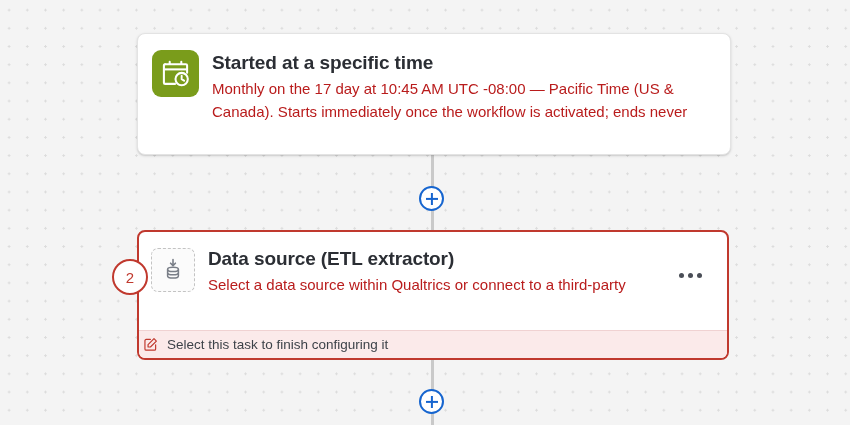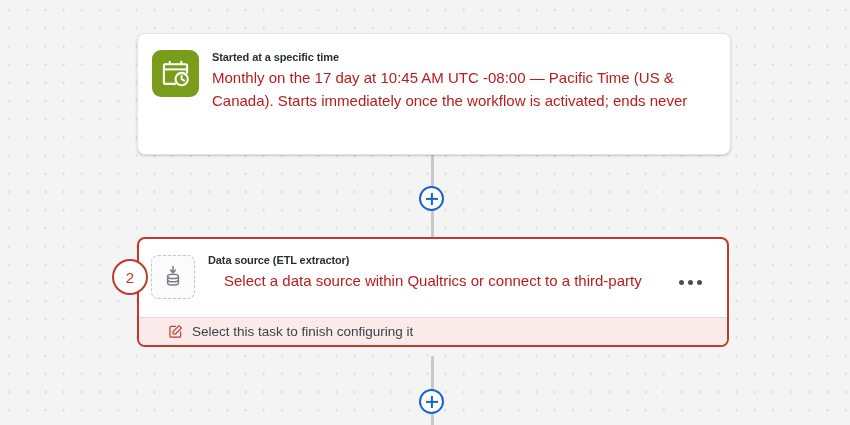--- a/index.html
+++ b/index.html
@@ -85,23 +85,23 @@
     left: 137px;
     top: 33px;
     width: 594px;
     height: 122px;
     border: 1px solid #e3e3e3;
     box-shadow: 0 1px 3px rgba(0,0,0,0.13), 0 1px 1px rgba(0,0,0,0.06);
     padding: 16px 18px 14px 14px;
   }
   .card-task {
     left: 137px;
-    top: 237px;
+    top: 230px;
     width: 592px;
-    height: 110px;
+    height: 130px;
     border: 2px solid #c0392e;
     overflow: hidden;
     padding: 0;
   }
 
   .card-body {
     display: flex;
     align-items: flex-start;
     padding: 14px 14px 10px 12px;
   }
@@ -124,35 +124,35 @@
     border-radius: 7px;
     box-sizing: border-box;
     width: 44px;
     height: 44px;
     margin-top: 2px;
   }
 
   
   .card-text { flex: 1 1 auto; min-width: 0; }
   .card-title {
-    font-size: 11px;
+    font-size: 19px;
     font-weight: bold;
     color: #2b2e34;
     line-height: 1.35;
     margin: 0 0 1px 0;
     letter-spacing: -0.1px;
   }
   .card-desc {
     font-size: 15px;
     color: #b91c1c;
     line-height: 1.55;
     margin: 0;
     max-width: 512px;
   }
-  .card-task .card-desc { max-width: 430px; margin-left: 16px; }
+  .card-task .card-desc { max-width: 430px; }
 
   
   .kebab {
     flex: 0 0 auto;
     width: 34px;
     height: 26px;
     display: flex;
     align-items: center;
     justify-content: center;
     gap: 4px;
@@ -172,21 +172,21 @@
   .error-banner {
     position: absolute;
     left: 0;
     right: 0;
     bottom: 0;
     height: 28px;
     background: #fbeaea;
     border-top: 1px solid #f0d2d2;
     display: flex;
     align-items: center;
-    padding-left: 29px;
+    padding-left: 4px;
     box-sizing: border-box;
     margin-top: 36px;
   }
   .error-text {
     font-size: 13.5px;
     color: #3d4249;
     margin-left: 9px;
   }
 
   

